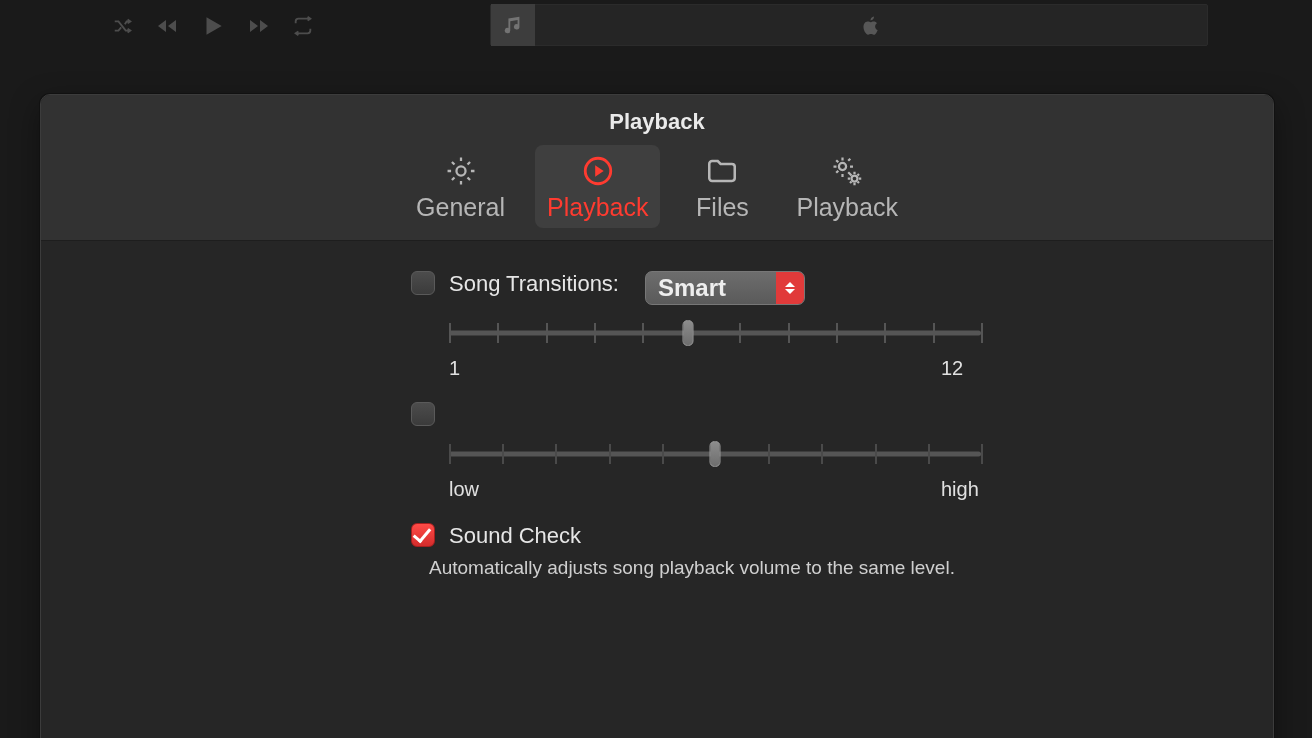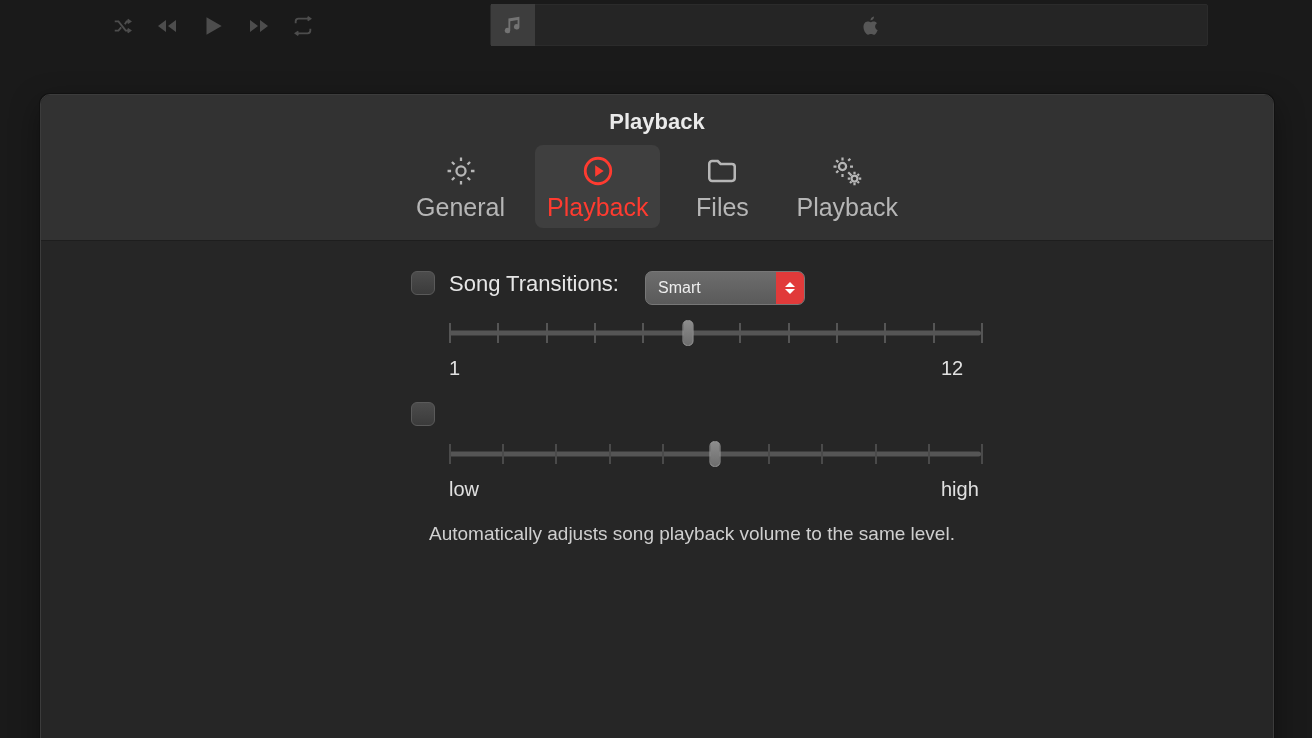--- a/index.html
+++ b/index.html
@@ -161,23 +161,24 @@
     align-items: center;
     height: 34px;
     background: linear-gradient(#6d6d6d,#5a5a5a);
     border: 1px solid #777;
     border-radius: 7px;
     margin-left: 26px;
     overflow: hidden;
   }
   .select .select-text {
     padding: 0 22px 0 12px;
-    font-size: 16px;
+    font-size: 24px;
     color: #eee;
     min-width: 130px;
+    font-weight: bold;
   }
   .select .stepper {
     width: 28px; height: 100%;
     background: var(--accent-red);
     display: flex; flex-direction: column;
     align-items: center; justify-content: center;
     gap: 2px;
   }
   .select .stepper .arrow-up,
   .select .stepper .arrow-down {
@@ -409,17 +410,21 @@
         </div>
         <div class="slider-labels">
           <span class="left">low</span>
           <span class="center"></span>
           <span class="right">high</span>
         </div>
       </div>
     </div>
 
     <div class="section">
+      <div class="row">
+        <div class="checkbox checked"></div>
+        <span class="field-label">Sound Check</span>
+      </div>
       <div class="desc">Automatically adjusts song playback volume to the same level.</div>
     </div>
 
   </div>
 </div>
 
 </body></html>

